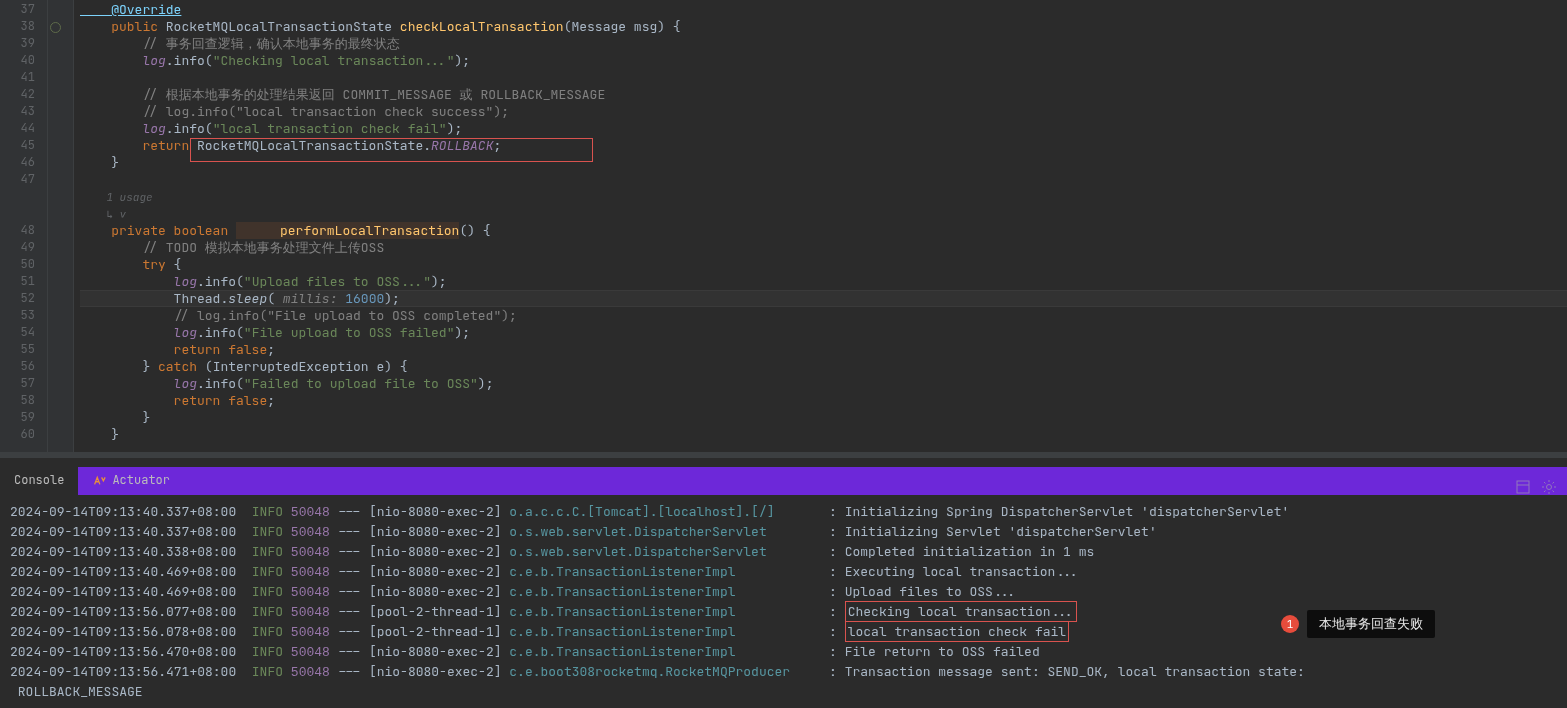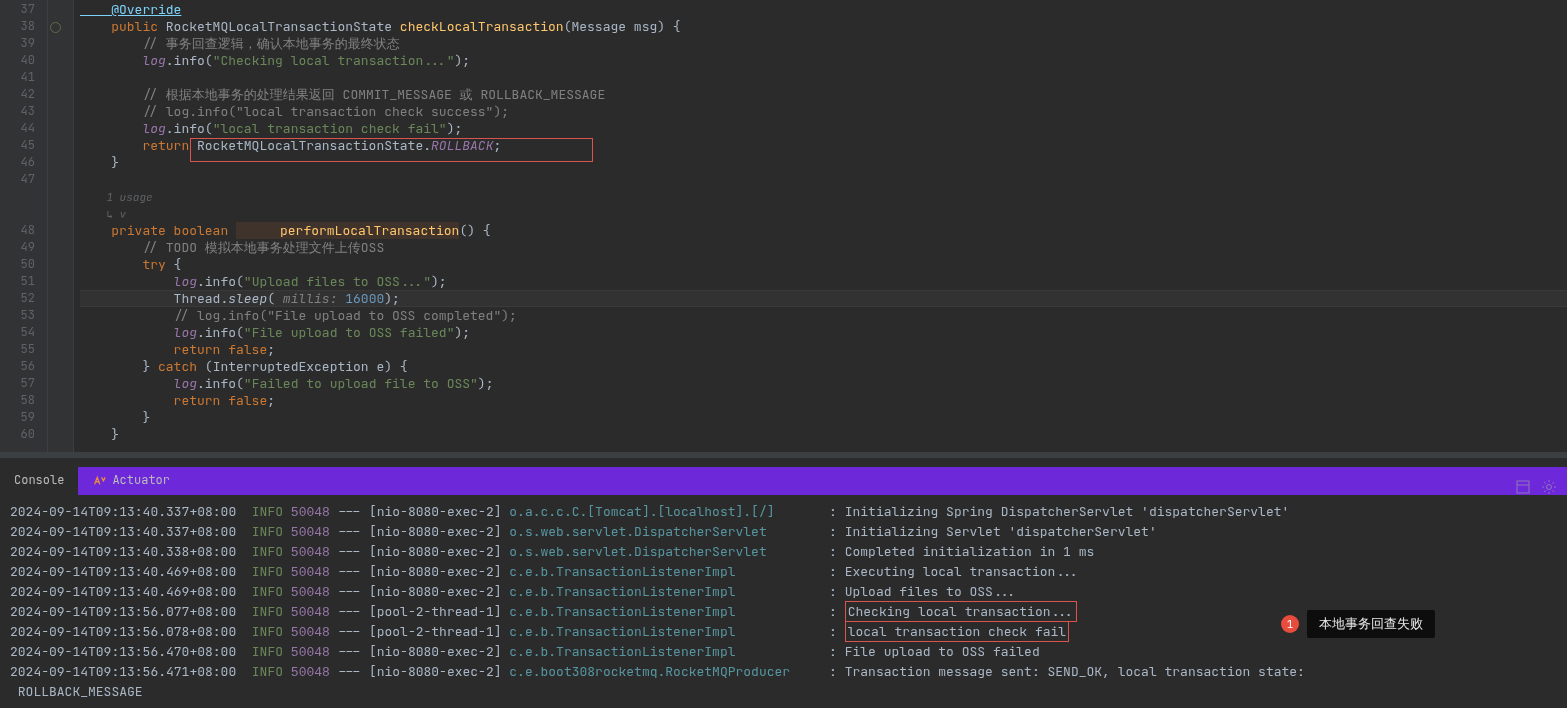--- a/index.html
+++ b/index.html
@@ -135,21 +135,21 @@
 </div>
 
 <div class="console" id="console">
     <div class="log-row"><span class="ts">2024-09-14T09:13:40.337+08:00</span>  <span class="lvl-info">INFO</span> <span class="pid">50048</span> <span class="dash">---</span> <span class="thread">[nio-8080-exec-2]</span> <span class="logger">o.a.c.c.C.[Tomcat].[localhost].[/]      </span> : <span class="msg">Initializing Spring DispatcherServlet 'dispatcherServlet'</span></div>
     <div class="log-row"><span class="ts">2024-09-14T09:13:40.337+08:00</span>  <span class="lvl-info">INFO</span> <span class="pid">50048</span> <span class="dash">---</span> <span class="thread">[nio-8080-exec-2]</span> <span class="logger">o.s.web.servlet.DispatcherServlet       </span> : <span class="msg">Initializing Servlet 'dispatcherServlet'</span></div>
     <div class="log-row"><span class="ts">2024-09-14T09:13:40.338+08:00</span>  <span class="lvl-info">INFO</span> <span class="pid">50048</span> <span class="dash">---</span> <span class="thread">[nio-8080-exec-2]</span> <span class="logger">o.s.web.servlet.DispatcherServlet       </span> : <span class="msg">Completed initialization in 1 ms</span></div>
     <div class="log-row"><span class="ts">2024-09-14T09:13:40.469+08:00</span>  <span class="lvl-info">INFO</span> <span class="pid">50048</span> <span class="dash">---</span> <span class="thread">[nio-8080-exec-2]</span> <span class="logger">c.e.b.TransactionListenerImpl           </span> : <span class="msg">Executing local transaction...</span></div>
     <div class="log-row"><span class="ts">2024-09-14T09:13:40.469+08:00</span>  <span class="lvl-info">INFO</span> <span class="pid">50048</span> <span class="dash">---</span> <span class="thread">[nio-8080-exec-2]</span> <span class="logger">c.e.b.TransactionListenerImpl           </span> : <span class="msg">Upload files to OSS...</span></div>
     <div class="log-row"><span class="ts">2024-09-14T09:13:56.077+08:00</span>  <span class="lvl-info">INFO</span> <span class="pid">50048</span> <span class="dash">---</span> <span class="thread">[pool-2-thread-1]</span> <span class="logger">c.e.b.TransactionListenerImpl           </span> : <span class="con-redbox msg">Checking local transaction...</span></div>
     <div class="log-row"><span class="ts">2024-09-14T09:13:56.078+08:00</span>  <span class="lvl-info">INFO</span> <span class="pid">50048</span> <span class="dash">---</span> <span class="thread">[pool-2-thread-1]</span> <span class="logger">c.e.b.TransactionListenerImpl           </span> : <span class="con-redbox msg">local transaction check fail</span></div>
-    <div class="log-row"><span class="ts">2024-09-14T09:13:56.470+08:00</span>  <span class="lvl-info">INFO</span> <span class="pid">50048</span> <span class="dash">---</span> <span class="thread">[nio-8080-exec-2]</span> <span class="logger">c.e.b.TransactionListenerImpl           </span> : <span class="msg">File upload to OSS failed</span></div>
+    <div class="log-row"><span class="ts">2024-09-14T09:13:56.470+08:00</span>  <span class="lvl-info">INFO</span> <span class="pid">50048</span> <span class="dash">---</span> <span class="thread">[nio-8080-exec-2]</span> <span class="logger">c.e.b.TransactionListenerImpl           </span> : <span class="msg">File return to OSS failed</span></div>
     <div class="log-row"><span class="ts">2024-09-14T09:13:56.471+08:00</span>  <span class="lvl-info">INFO</span> <span class="pid">50048</span> <span class="dash">---</span> <span class="thread">[nio-8080-exec-2]</span> <span class="logger">c.e.boot308rocketmq.RocketMQProducer    </span> : <span class="msg">Transaction message sent: SEND_OK, local transaction state:</span></div>
     <div class="log-row"><span class="msg"> ROLLBACK_MESSAGE</span></div>
   </div>
 
 <div class="callout">
   <div class="badge">1</div>
   <div class="label">本地事务回查失败</div>
 </div>
 
 </body></html>

